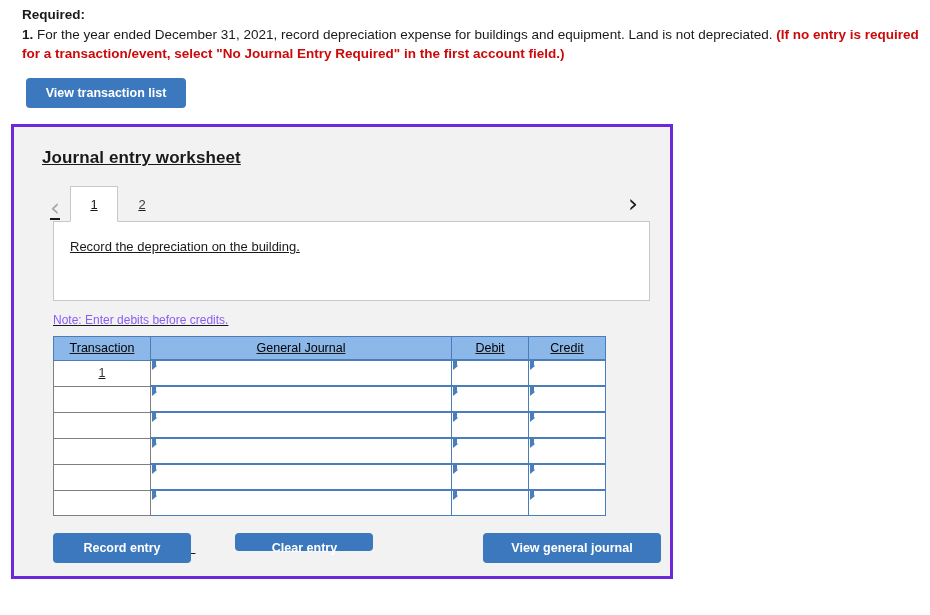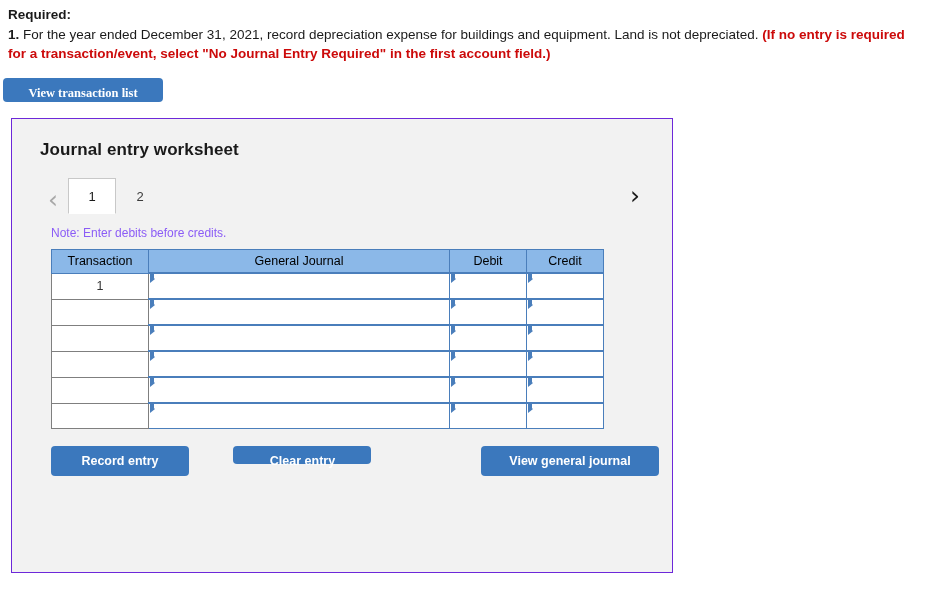--- a/index.html
+++ b/index.html
@@ -10,21 +10,21 @@
     width: 930px;
     height: 615px;
     background: #ffffff;
     font-family: "Liberation Sans", sans-serif;
     color: #1a1a1a;
     overflow: hidden;
   }
 
   
   .question-block {
-    padding: 6px 10px 0 8px;
+    padding: 6px 10px 0 22px;
   }
   .required-label {
     font-size: 13.5px;
     font-weight: bold;
     color: #1a1a1a;
     line-height: 18px;
     margin: 0 0 1px 0;
   }
   .question-text {
     font-size: 13.5px;
@@ -51,35 +51,35 @@
     font-family: "Liberation Sans", sans-serif;
     font-size: 12.5px;
     font-weight: bold;
     text-align: center;
     cursor: pointer;
     padding: 0;
     line-height: 1;
   }
   .btn-transaction-list {
     width: 160px;
-    height: 24px;
+    height: 30px;
     line-height: 30px;
-    margin: 15px 0 0 3px;
-    font-family: Liberation Serif, serif;
+    margin: 15px 0 0 26px;
   }
 
   
   .worksheet-panel {
     position: relative;
     margin: 16px 0 0 11px;
     width: 662px;
     height: 455px;
     background: #f2f2f2;
-    border: 1px solid #6d28d9;
+    border: 3px solid #6d28d9;
     box-sizing: border-box;
+    text-decoration: underline;
   }
   .panel-title {
     font-size: 17px;
     font-weight: bold;
     color: #1a1a1a;
     margin: 0;
     padding: 21px 0 0 28px;
     letter-spacing: 0.1px;
   }
 
@@ -248,20 +248,23 @@
 
   <div class="panel-title">Journal entry worksheet</div>
 
   <div class="tabs-row">
     <div class="chev chev-left">‹</div>
     <div class="tab active">1</div>
     <div class="tab">2</div>
     <div class="chev chev-right">›</div>
   </div>
 
+  <div class="desc-box">
+    <p class="desc-text">Record the depreciation on the building.</p>
+  </div>
 
   <p class="note-text">Note: Enter debits before credits.</p>
 
   <table class="journal-table">
     <colgroup>
       <col class="col-transaction">
       <col class="col-journal">
       <col class="col-debit">
       <col class="col-credit">
     </colgroup>

